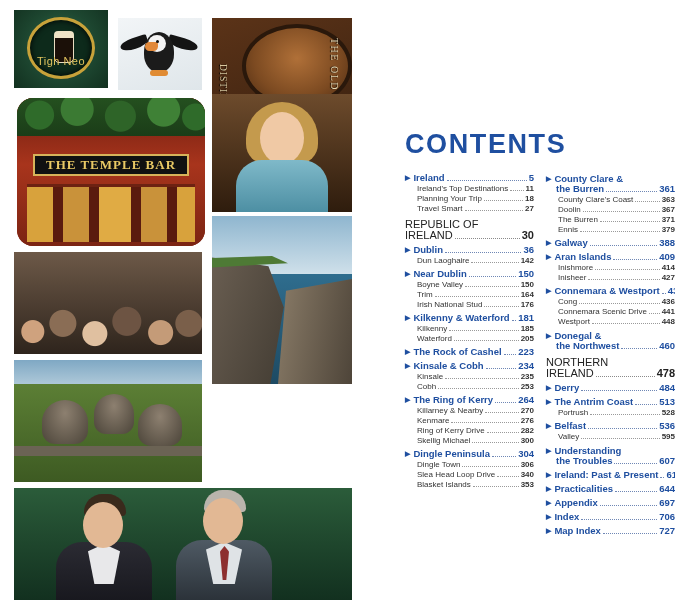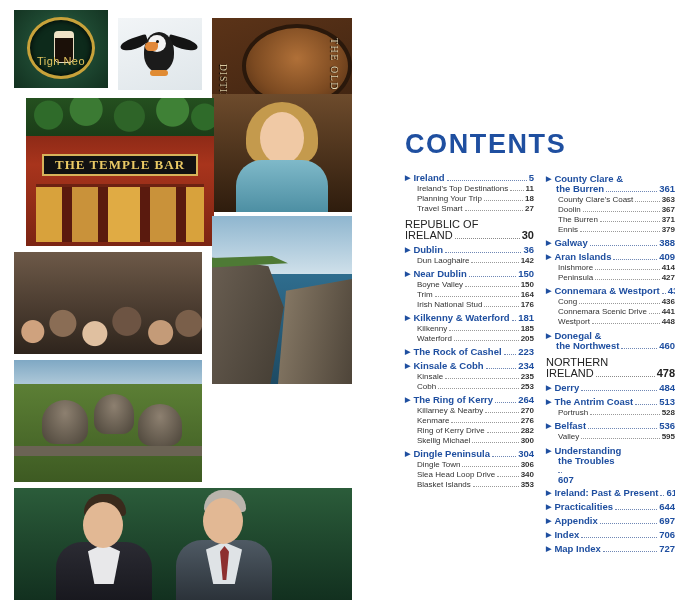--- a/index.html
+++ b/index.html
@@ -118,21 +118,21 @@
     position: absolute; right: 12px; top: 20px;
     color: #e6d9b4;
     font-family: "Liberation Serif", serif;
     font-size: 10px;
     letter-spacing: 1.5px;
     writing-mode: vertical-rl;
     text-shadow: 0 1px 1px #000;
   }
 
   
-  .p-pub { left: 12px; top: 88px; width: 188px; height: 148px; background: #8c2a18; }
+  .p-pub { left: 3px; top: 88px; width: 188px; height: 148px; background: #8c2a18; border-radius: 16px; }
   .pub-bg { position:absolute; inset:0; background: linear-gradient(180deg,#6c1d10 0%, #a8341c 45%, #7b2413 100%); }
   .pub-flowers {
     position:absolute; left: 0; top: 0; width:188px; height: 38px;
     background:
       radial-gradient(circle at 12% 45%, #2f6b2a 0 14px, transparent 15px),
       radial-gradient(circle at 32% 30%, #3b7a33 0 16px, transparent 17px),
       radial-gradient(circle at 55% 48%, #2e6428 0 15px, transparent 16px),
       radial-gradient(circle at 78% 32%, #3f8136 0 16px, transparent 17px),
       radial-gradient(circle at 95% 50%, #2f6b2a 0 13px, transparent 14px),
       linear-gradient(180deg,#24501f,#1b3d18);
@@ -580,21 +580,21 @@
             <span class="toc-label">Aran Islands</span>
             <span class="dots"></span>
             <span class="pg">409</span>
           </div>
           <div class="toc-line lvl2">
             <span class="toc-label">Inishmore</span>
             <span class="dots"></span>
             <span class="pg">414</span>
           </div>
           <div class="toc-line lvl2">
-            <span class="toc-label">Peninsula</span>
+            <span class="toc-label">Inisheer</span>
             <span class="dots"></span>
             <span class="pg">427</span>
           </div>
           <div class="toc-line lvl1">
             <span class="arrow">▶</span>
             <span class="toc-label">Connemara &amp; Westport</span>
             <span class="dots"></span>
             <span class="pg">432</span>
           </div>
           <div class="toc-line lvl2">
@@ -651,21 +651,21 @@
             <span class="dots"></span>
             <span class="pg">536</span>
           </div>
           <div class="toc-line lvl2">
             <span class="toc-label">Valley</span>
             <span class="dots"></span>
             <span class="pg">595</span>
           </div>
           <div class="lvl1">
             <div><span class="arrow">▶</span><span>Understanding</span></div>
-            <div class="toc-line" style="padding-left: 10px; flex-direction: column;">
+            <div class="toc-line" style="padding-left: 10px;">
               <span class="toc-label">the Troubles</span>
               <span class="dots"></span>
               <span class="pg">607</span>
             </div>
           </div>
           <div class="toc-line lvl1">
             <span class="arrow">▶</span>
             <span class="toc-label">Ireland: Past &amp; Present</span>
             <span class="dots"></span>
             <span class="pg">619</span>

